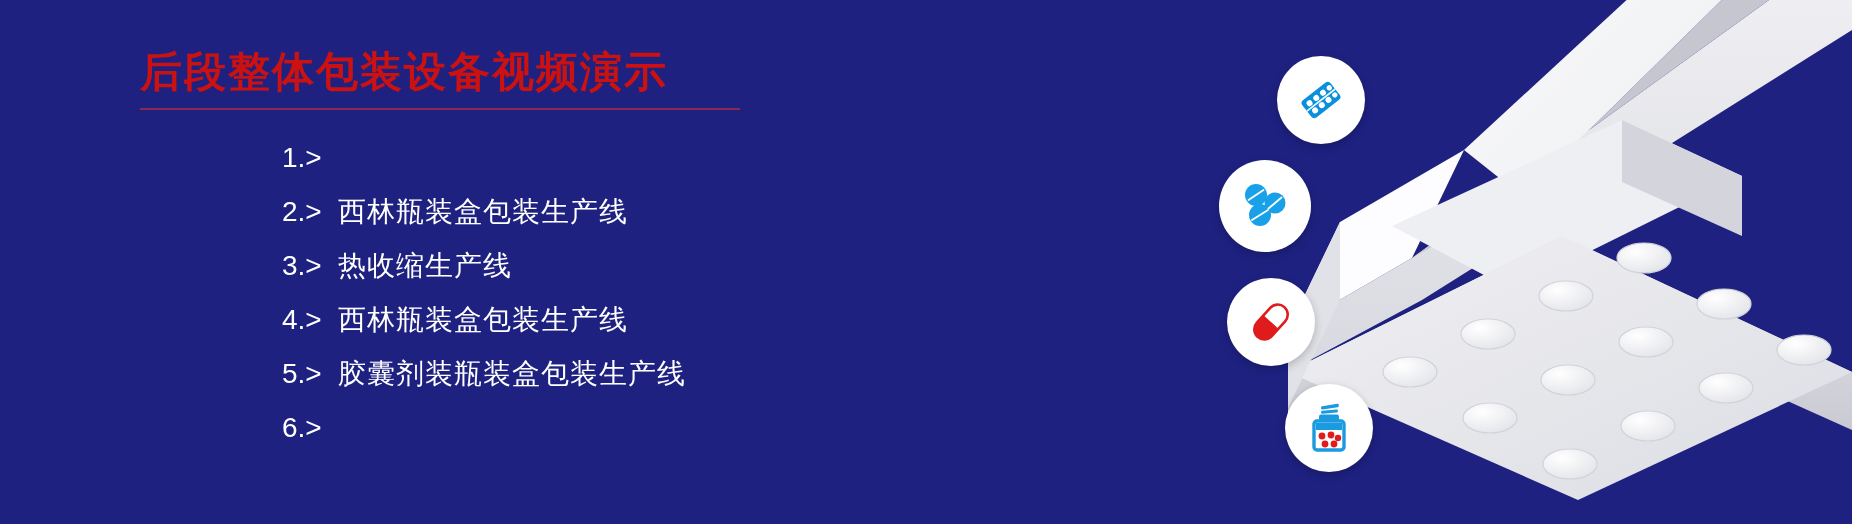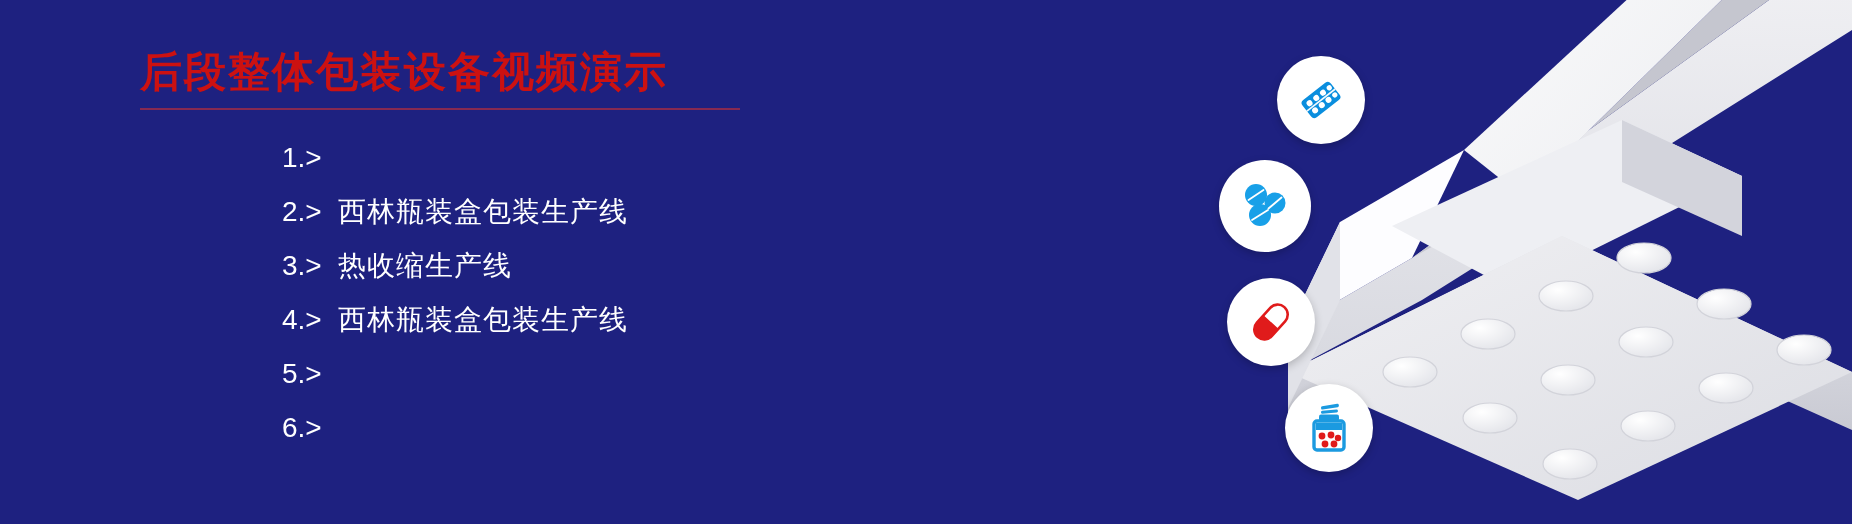--- a/index.html
+++ b/index.html
@@ -138,20 +138,21 @@
         <span class="item-text">热收缩生产线</span>
       </li>
 
       <li class="list-item">
         <span class="item-marker">4.&gt;</span>
         <span class="item-text">西林瓶装盒包装生产线</span>
       </li>
 
       <li class="list-item">
         <span class="item-marker">5.&gt;</span>
+        <span class="item-text">胶囊剂装瓶装盒包装生产线</span>
       </li>
 
       <li class="list-item">
         <span class="item-marker">6.&gt;</span>
       </li>
 
     </ul>
   </div>
 
   <div class="icons">

